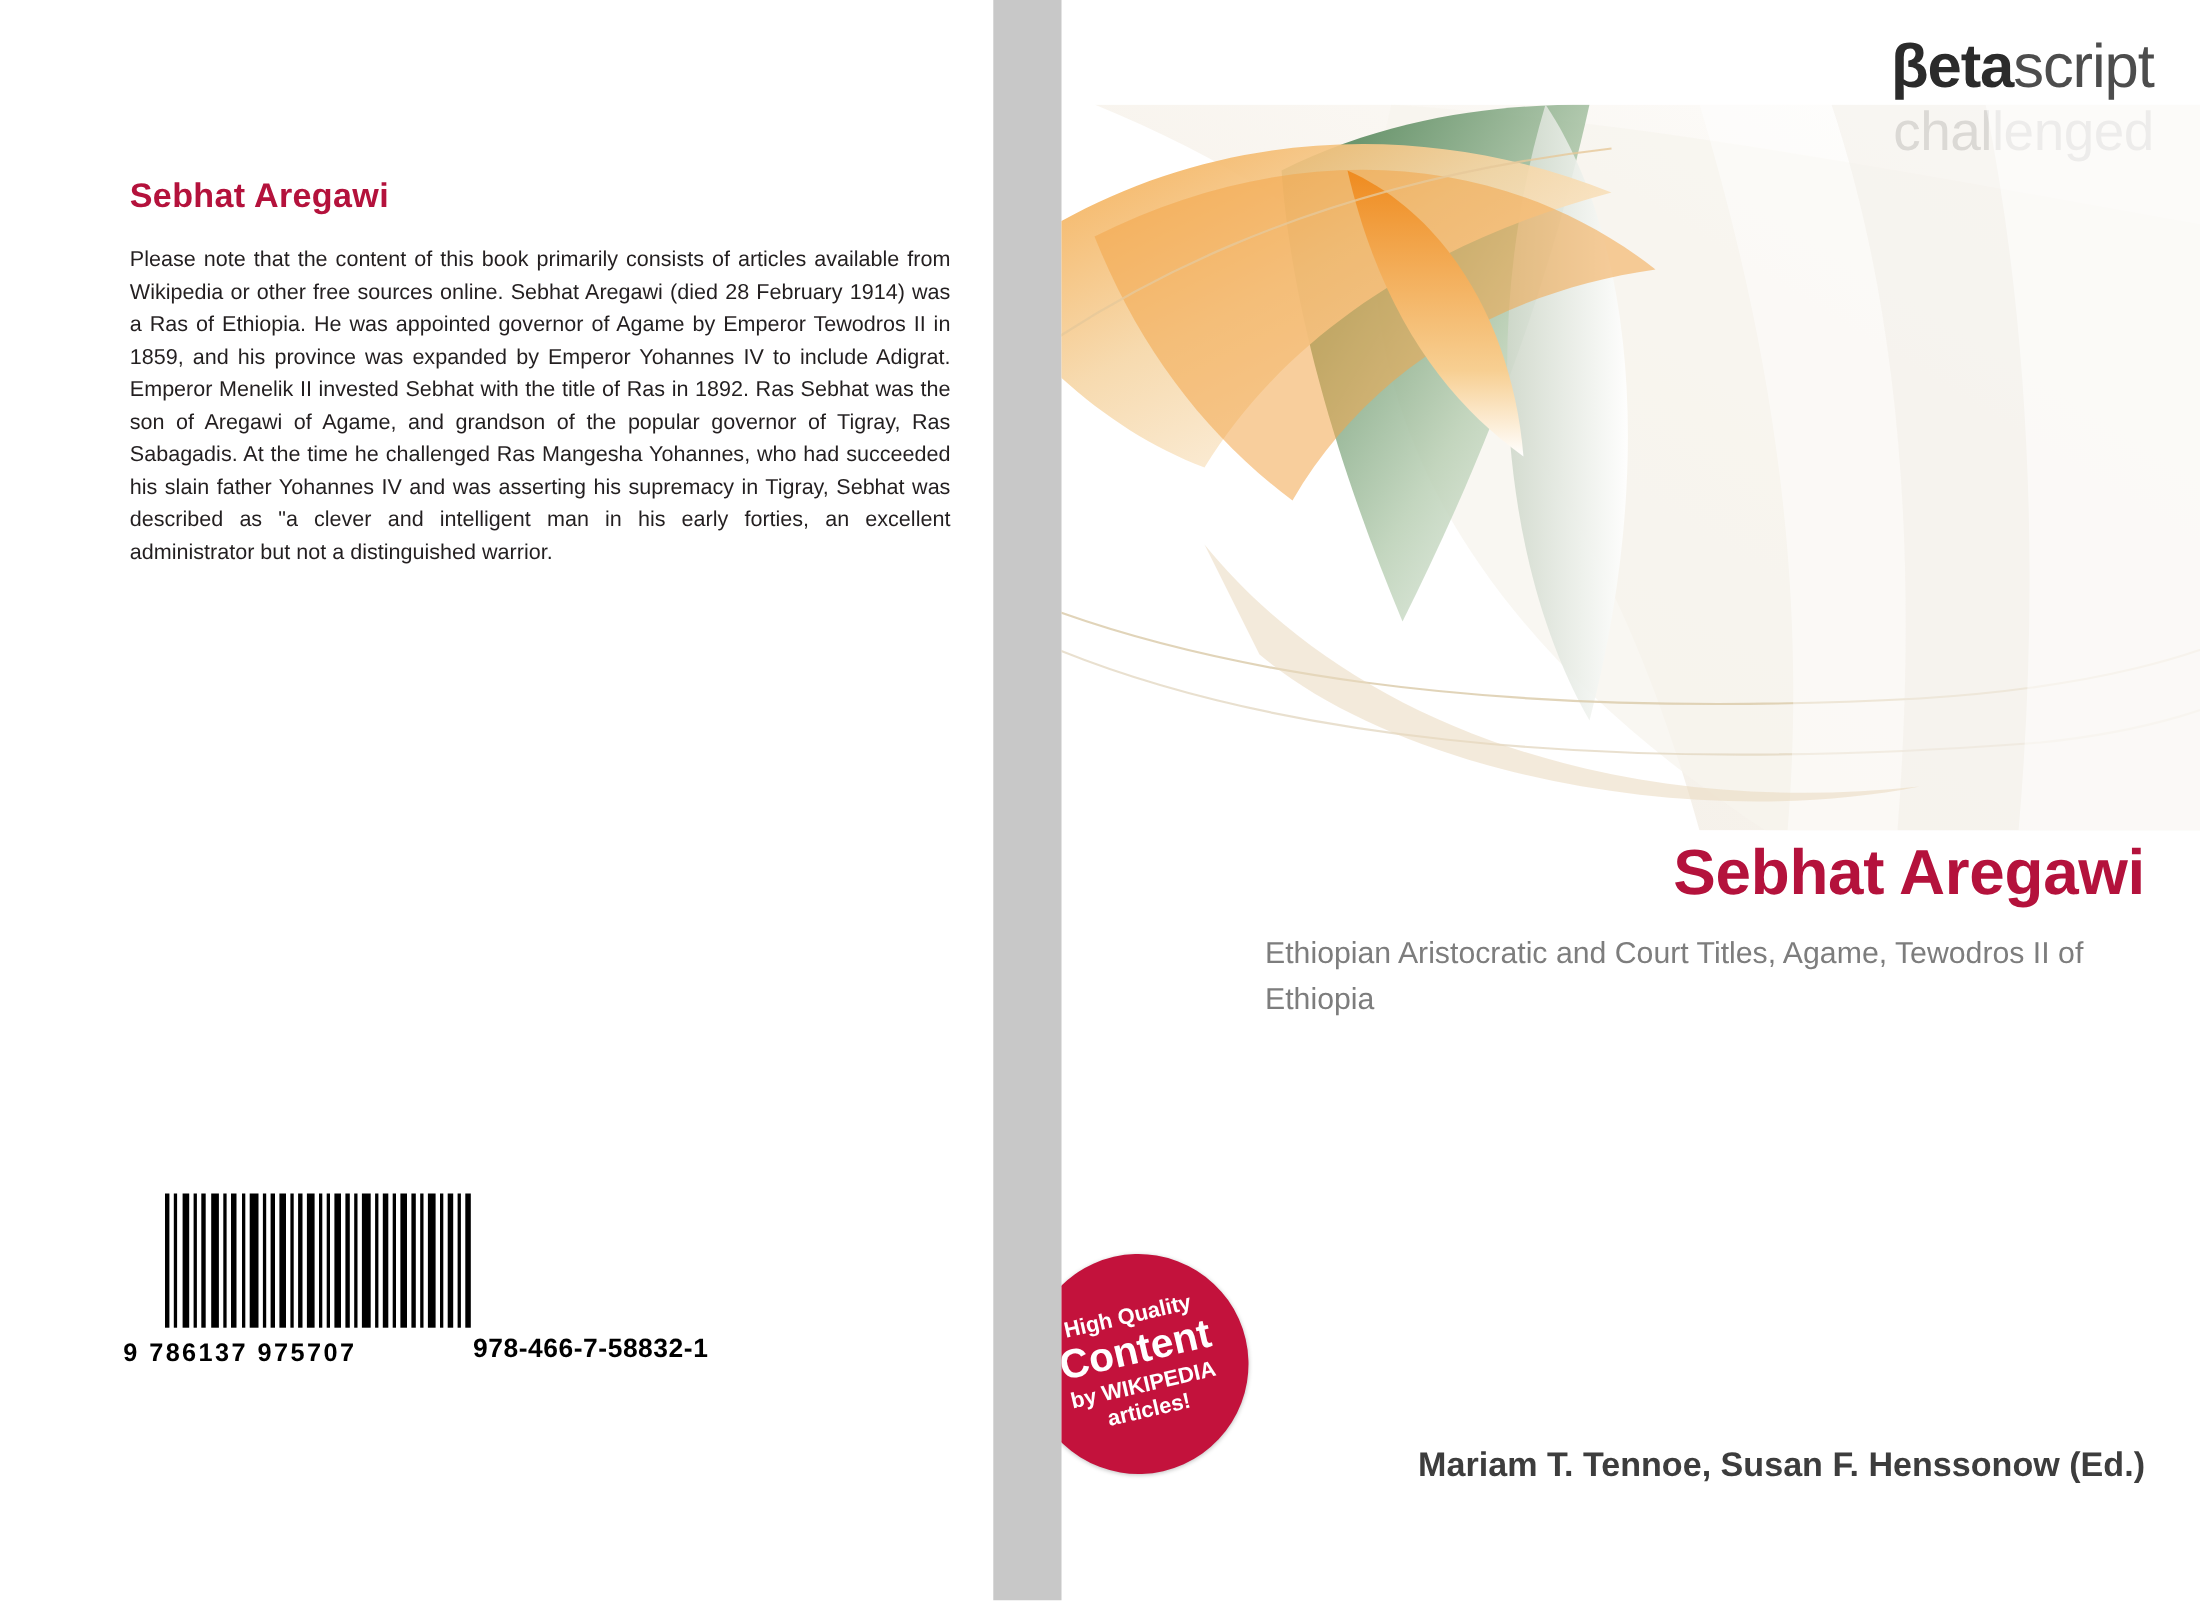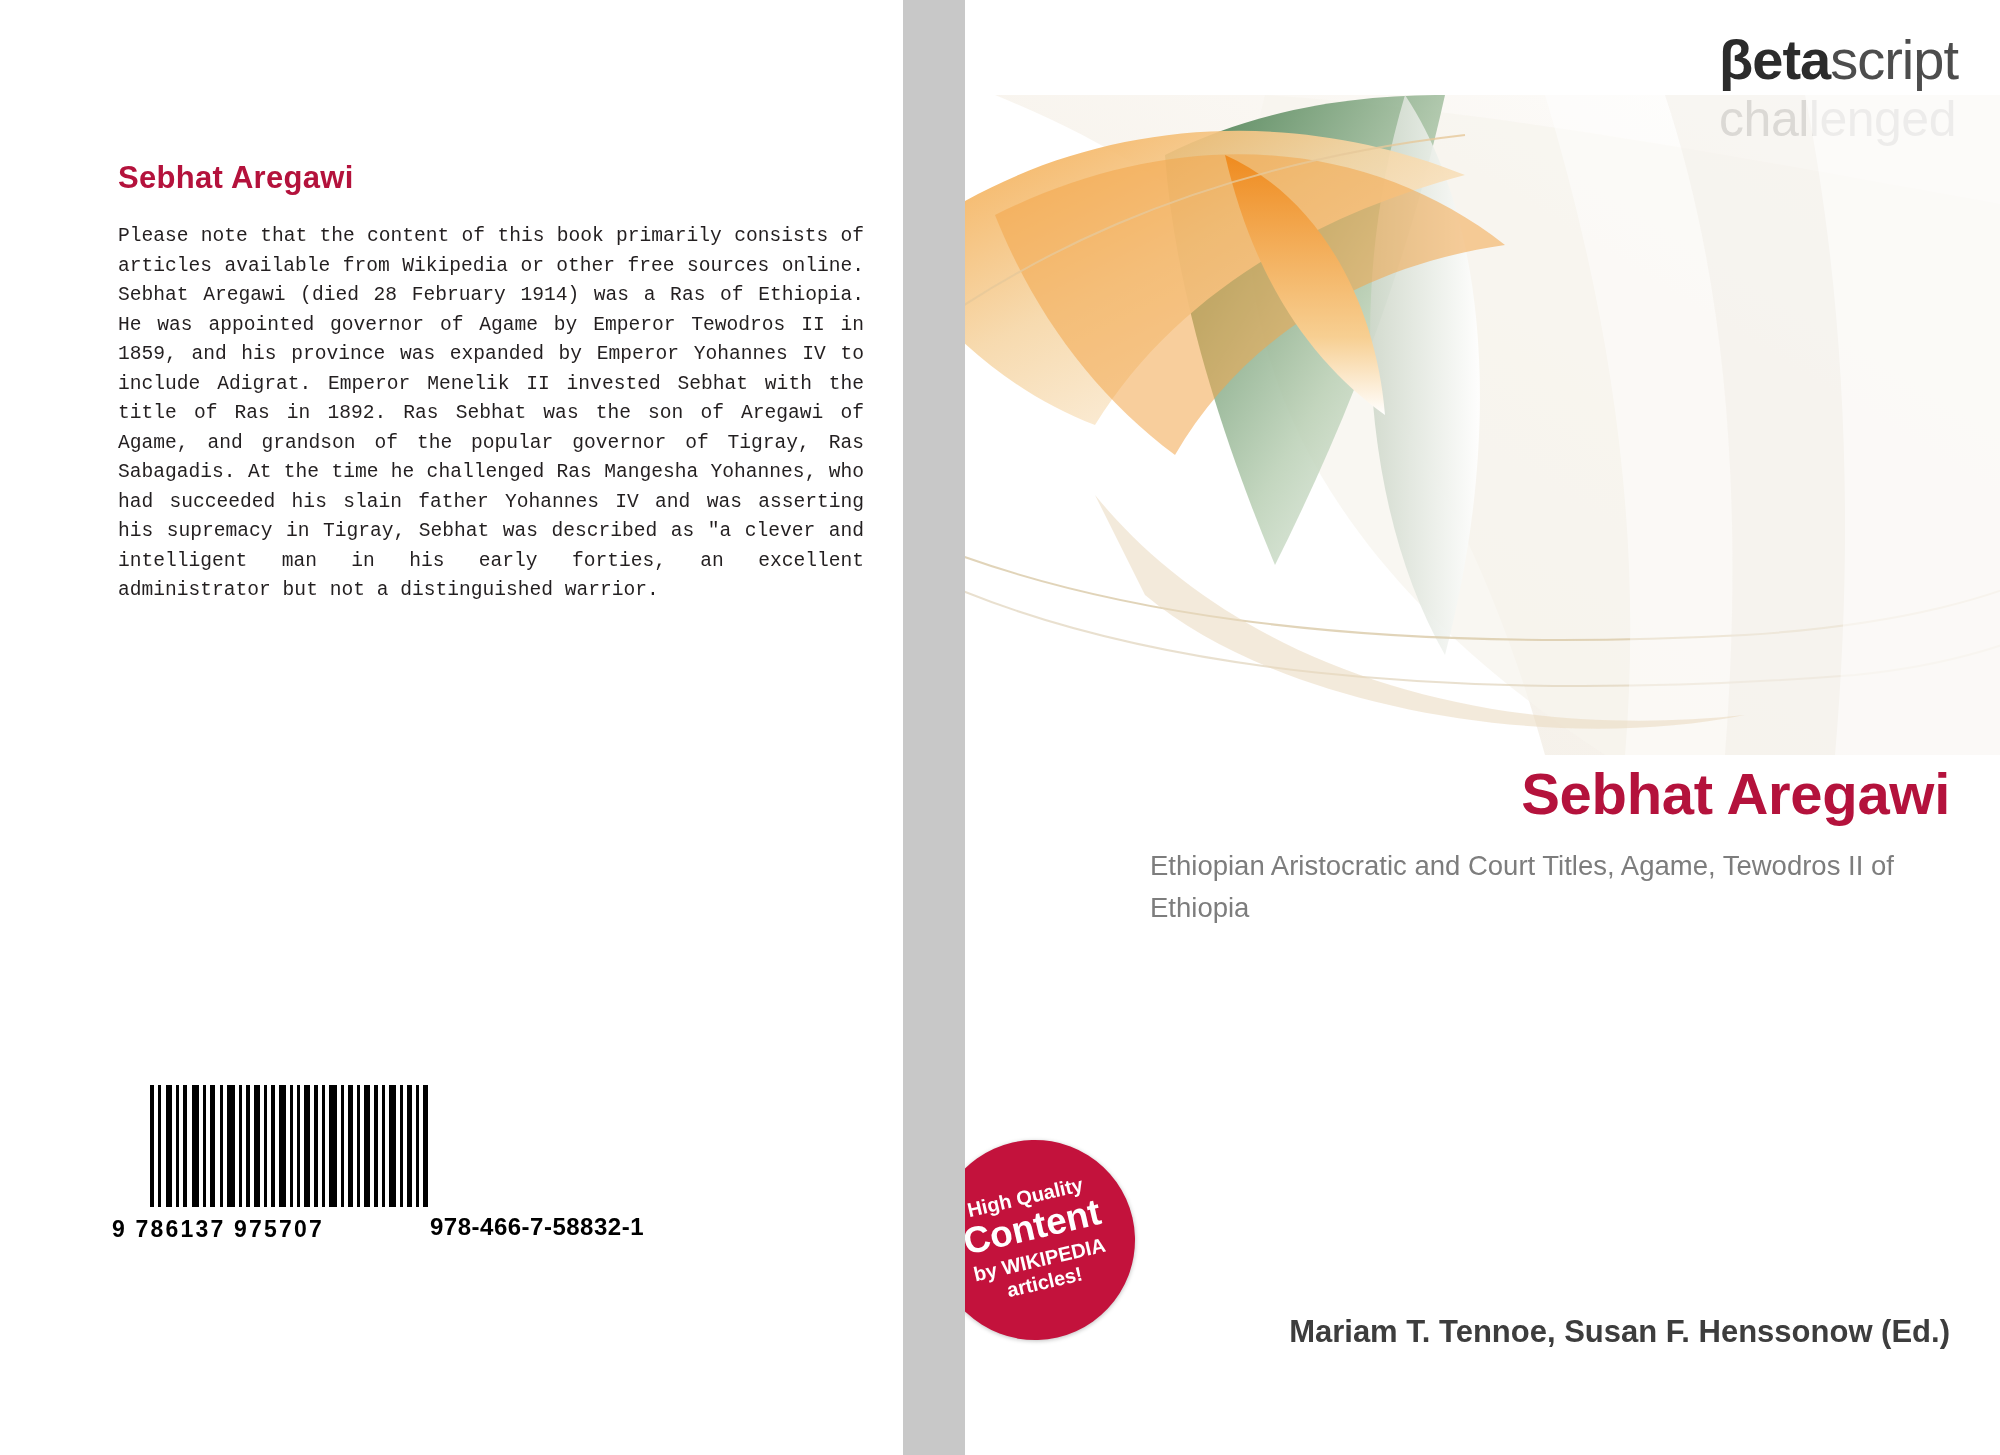--- a/index.html
+++ b/index.html
@@ -50,21 +50,20 @@
   }
   .back-text {
     position: absolute;
     left: 118px;
     top: 222px;
     width: 746px;
     font-size: 19.6px;
     line-height: 29.5px;
     color: #231f20;
     text-align: justify;
-    font-family: Liberation Mono, monospace;
   }
 
   
   .barcode-wrap {
     position: absolute;
     left: 150px;
     top: 1085px;
   }
   .barcode-bars {
     position: relative;
@@ -105,20 +104,21 @@
     width: 1035px;
     height: 1455px;
     overflow: hidden;
   }
 
   
   .logo {
     position: absolute;
     right: 42px;
     top: 32px;
+    text-align: right;
     line-height: 1.0;
   }
   .logo-line1 {
     font-size: 56px;
     color: #4d4d4d;
     letter-spacing: -1px;
   }
   .logo-line1 .beta {
     color: #2b2b2b;
     font-weight: bold;

